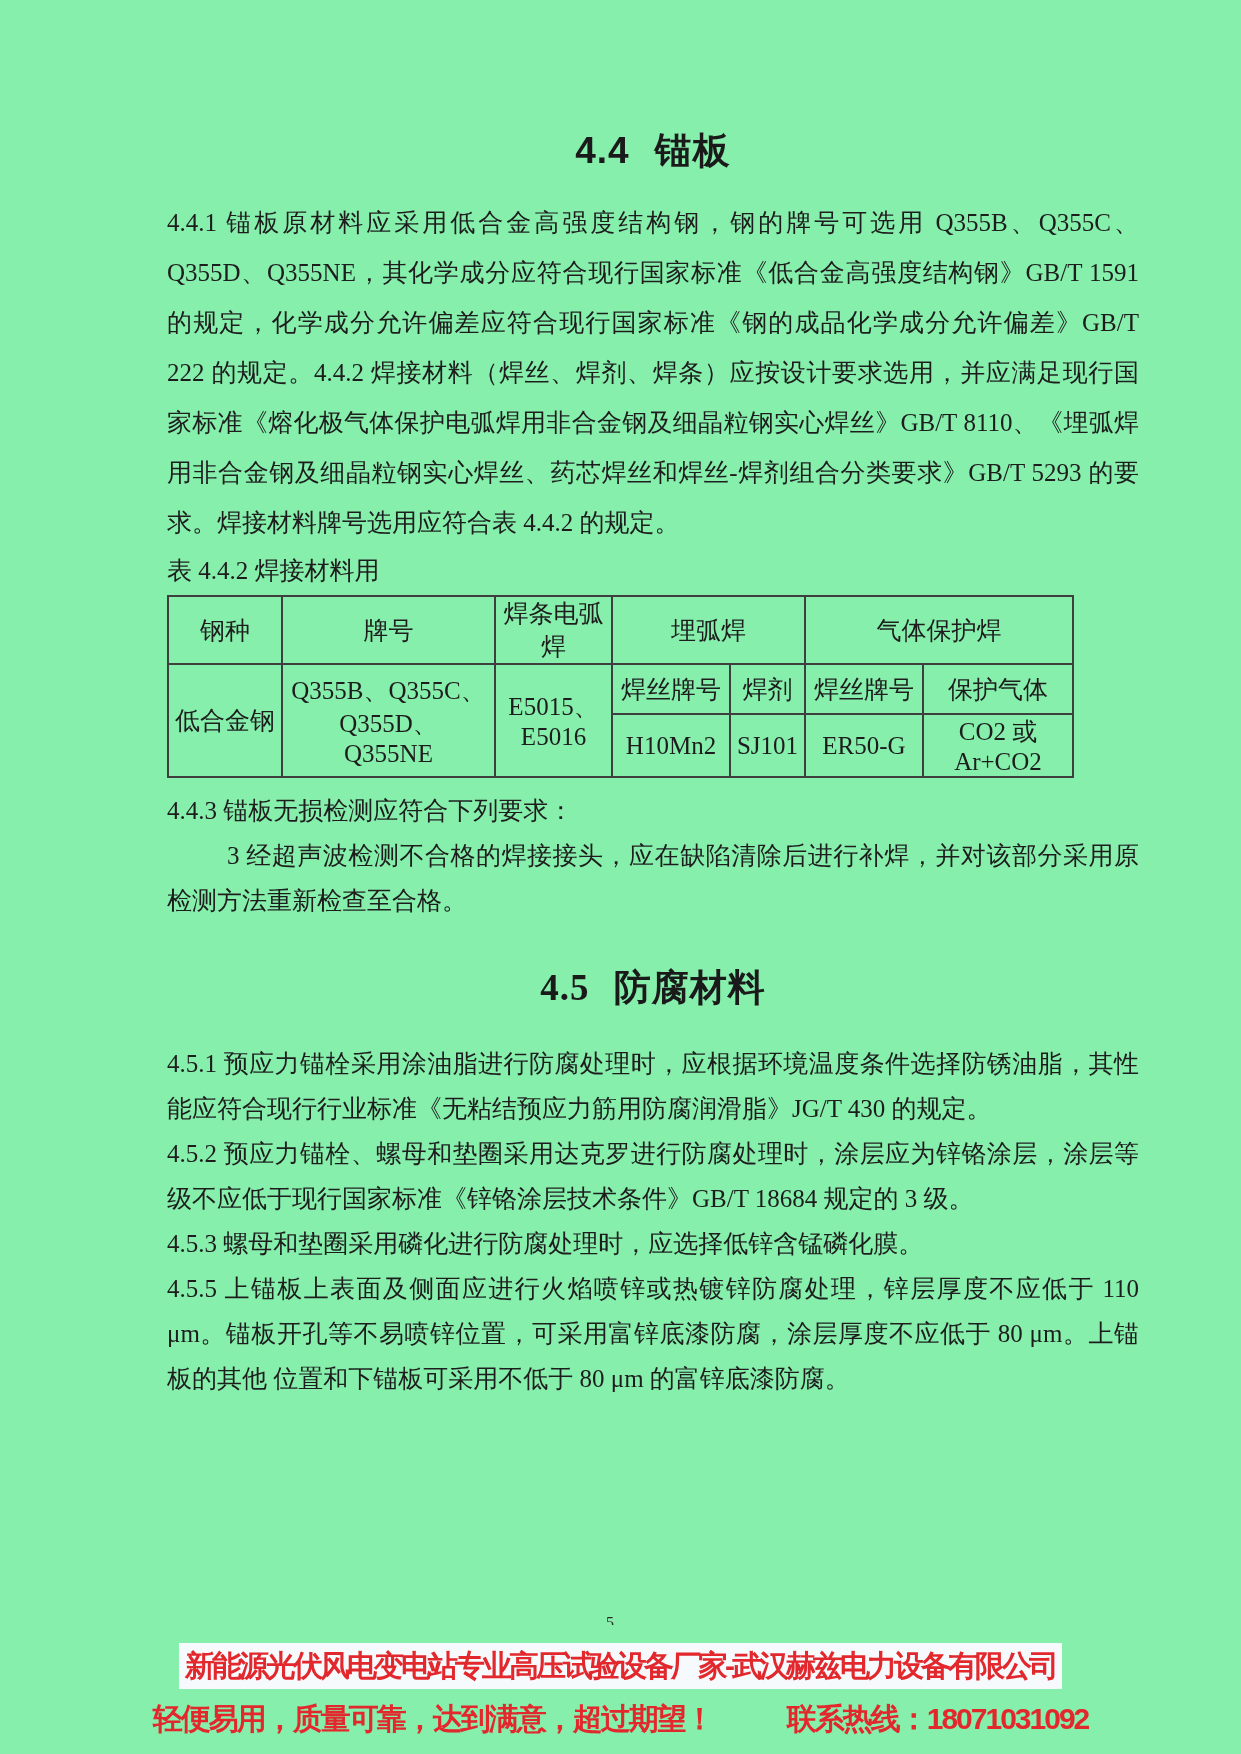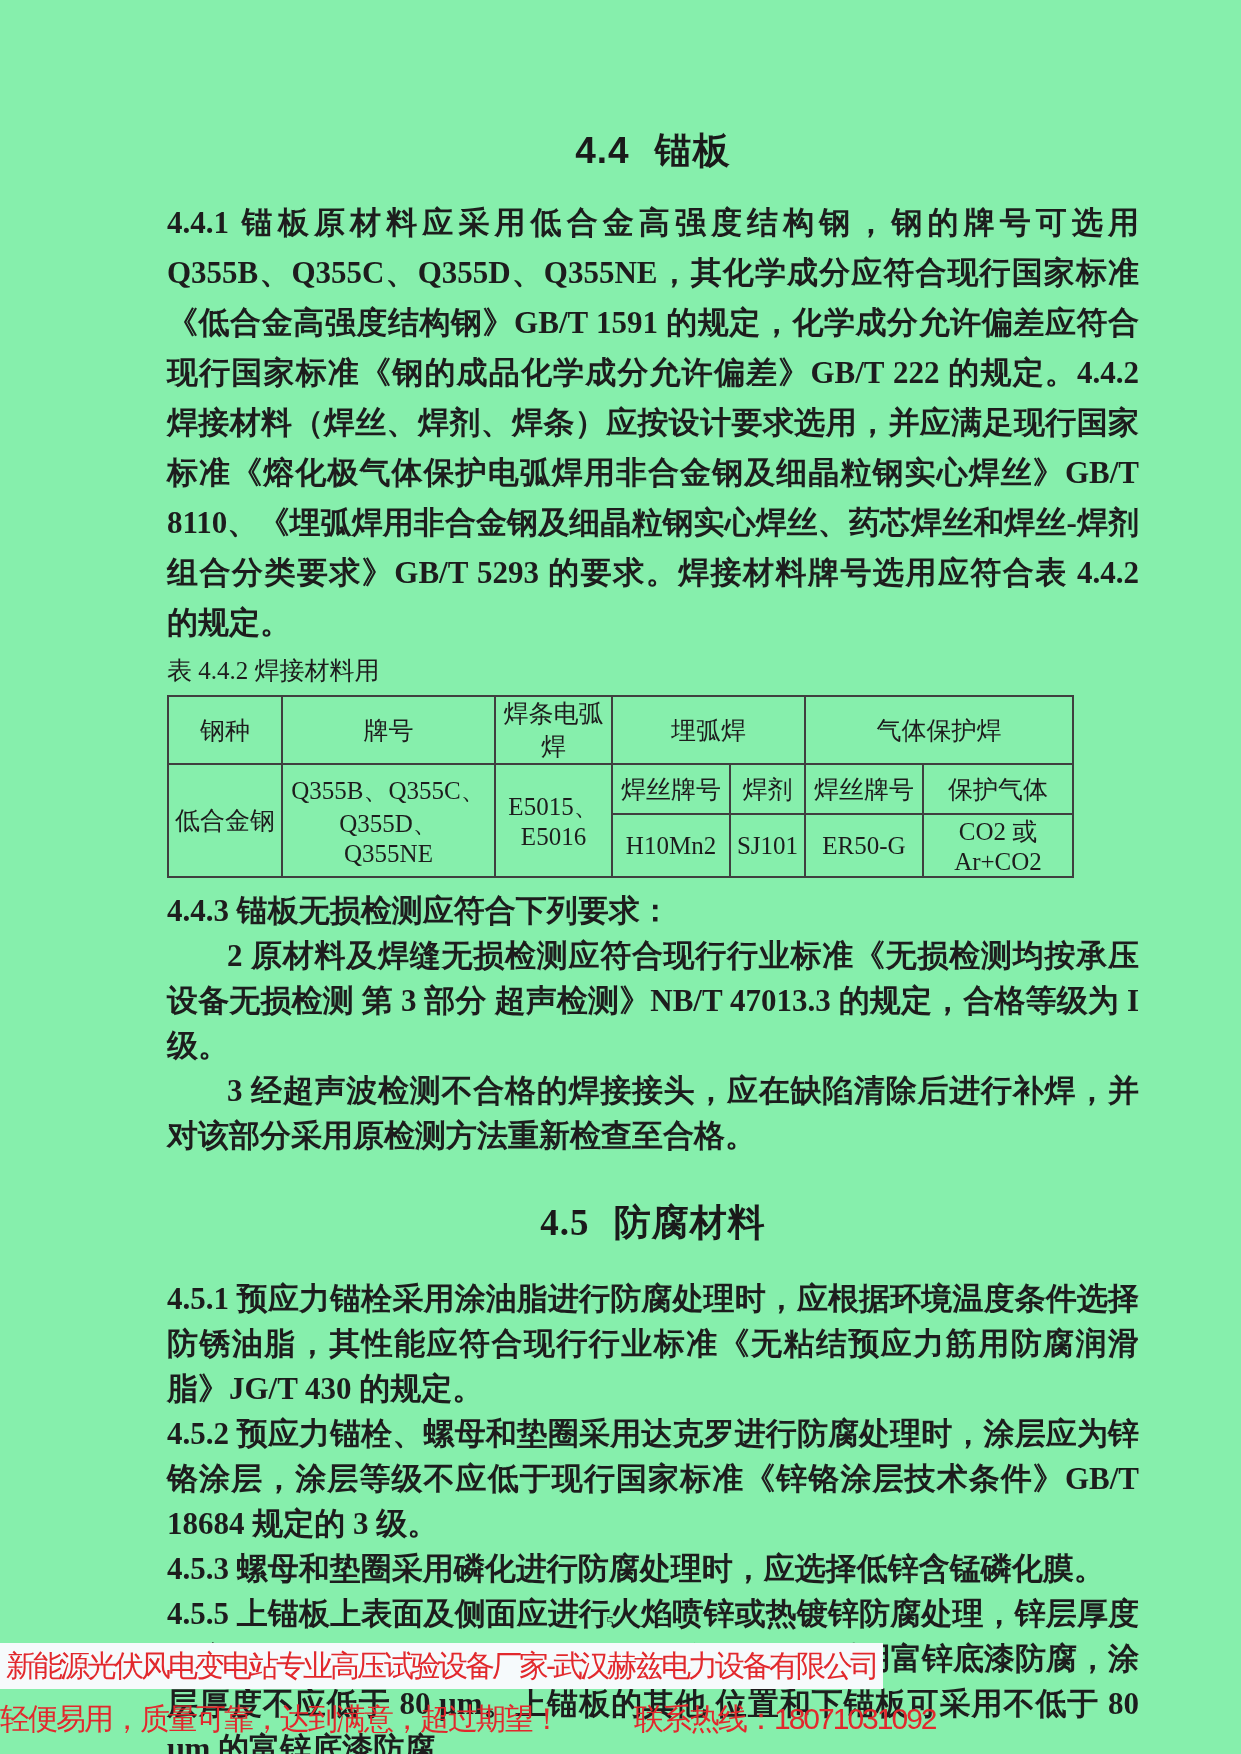--- a/index.html
+++ b/index.html
@@ -20,26 +20,25 @@
     font-size:37px;
     line-height:42px;
     text-align:center;
     color:#1a1a1a;
     letter-spacing:1px;
     word-spacing:14px;
     margin:0 0 26px 0;
   }
   .sec-title.second{margin-top:44px;margin-bottom:32px;font-family:Liberation Serif, serif;}
   p.body{
-    font-size:31px;
+    font-size:25px;
     line-height:50px;
     text-align:justify;
     margin:0;
     color:#1d1d1d;
-    font-weight:bold;
   }
   p.lh45{line-height:45px;}
   p.indent{text-indent:60px;}
   .caption{
     font-size:25px;
     line-height:44px;
     text-align:left;
     margin:1px 0 2px 0;
   }
   table.mat{
@@ -64,22 +63,23 @@
     position:absolute;
     left:606px;top:1614px;
     font-size:16px;
     height:11px;
     overflow:hidden;
     color:#2a2a2a;
   }
   .footer{
     position:absolute;
     left:0;right:0;top:1643px;
+    text-align:center;
     font-family:"Liberation Sans","DejaVu Sans",sans-serif;
-    font-weight:normal;
+    font-weight:bold;
   }
   .footer-line1{
     font-size:30px;
     line-height:46px;
     letter-spacing:-3px;
     background:#f6fafc;
     display:inline-block;
     padding:0 6px;
   }
   .footer-line2{
@@ -138,21 +138,20 @@
       <td>H10Mn2</td>
       <td>SJ101</td>
       <td>ER50-G</td>
       <td>CO2 或Ar+CO2</td>
     </tr>
   </tbody>
     </table>
 
   <div class="sec443">
     <p class="body lh45">4.4.3 锚板无损检测应符合下列要求：</p>
-    <p class="body lh45 indent">2 原材料及焊缝无损检测应符合现行行业标准《无损检测均按承压设备无损检测 第 3 部分 超声检测》NB/T 47013.3 的规定，合格等级为 I 级。</p>
     <p class="body lh45 indent">3 经超声波检测不合格的焊接接头，应在缺陷清除后进行补焊，并对该部分采用原检测方法重新检查至合格。</p>
   </div>
 
   <div class="sec-title second">4.5 防腐材料</div>
 
   <p class="body lh45">4.5.1 预应力锚栓采用涂油脂进行防腐处理时，应根据环境温度条件选择防锈油脂，其性能应符合现行行业标准《无粘结预应力筋用防腐润滑脂》JG/T 430 的规定。</p>
   <p class="body lh45">4.5.2 预应力锚栓、螺母和垫圈采用达克罗进行防腐处理时，涂层应为锌铬涂层，涂层等级不应低于现行国家标准《锌铬涂层技术条件》GB/T 18684 规定的 3 级。</p>
   <p class="body lh45">4.5.3 螺母和垫圈采用磷化进行防腐处理时，应选择低锌含锰磷化膜。</p>
   <p class="body lh45">4.5.5 上锚板上表面及侧面应进行火焰喷锌或热镀锌防腐处理，锌层厚度不应低于 110 μm。锚板开孔等不易喷锌位置，可采用富锌底漆防腐，涂层厚度不应低于 80 μm。上锚板的其他 位置和下锚板可采用不低于 80 μm 的富锌底漆防腐。</p>
 

